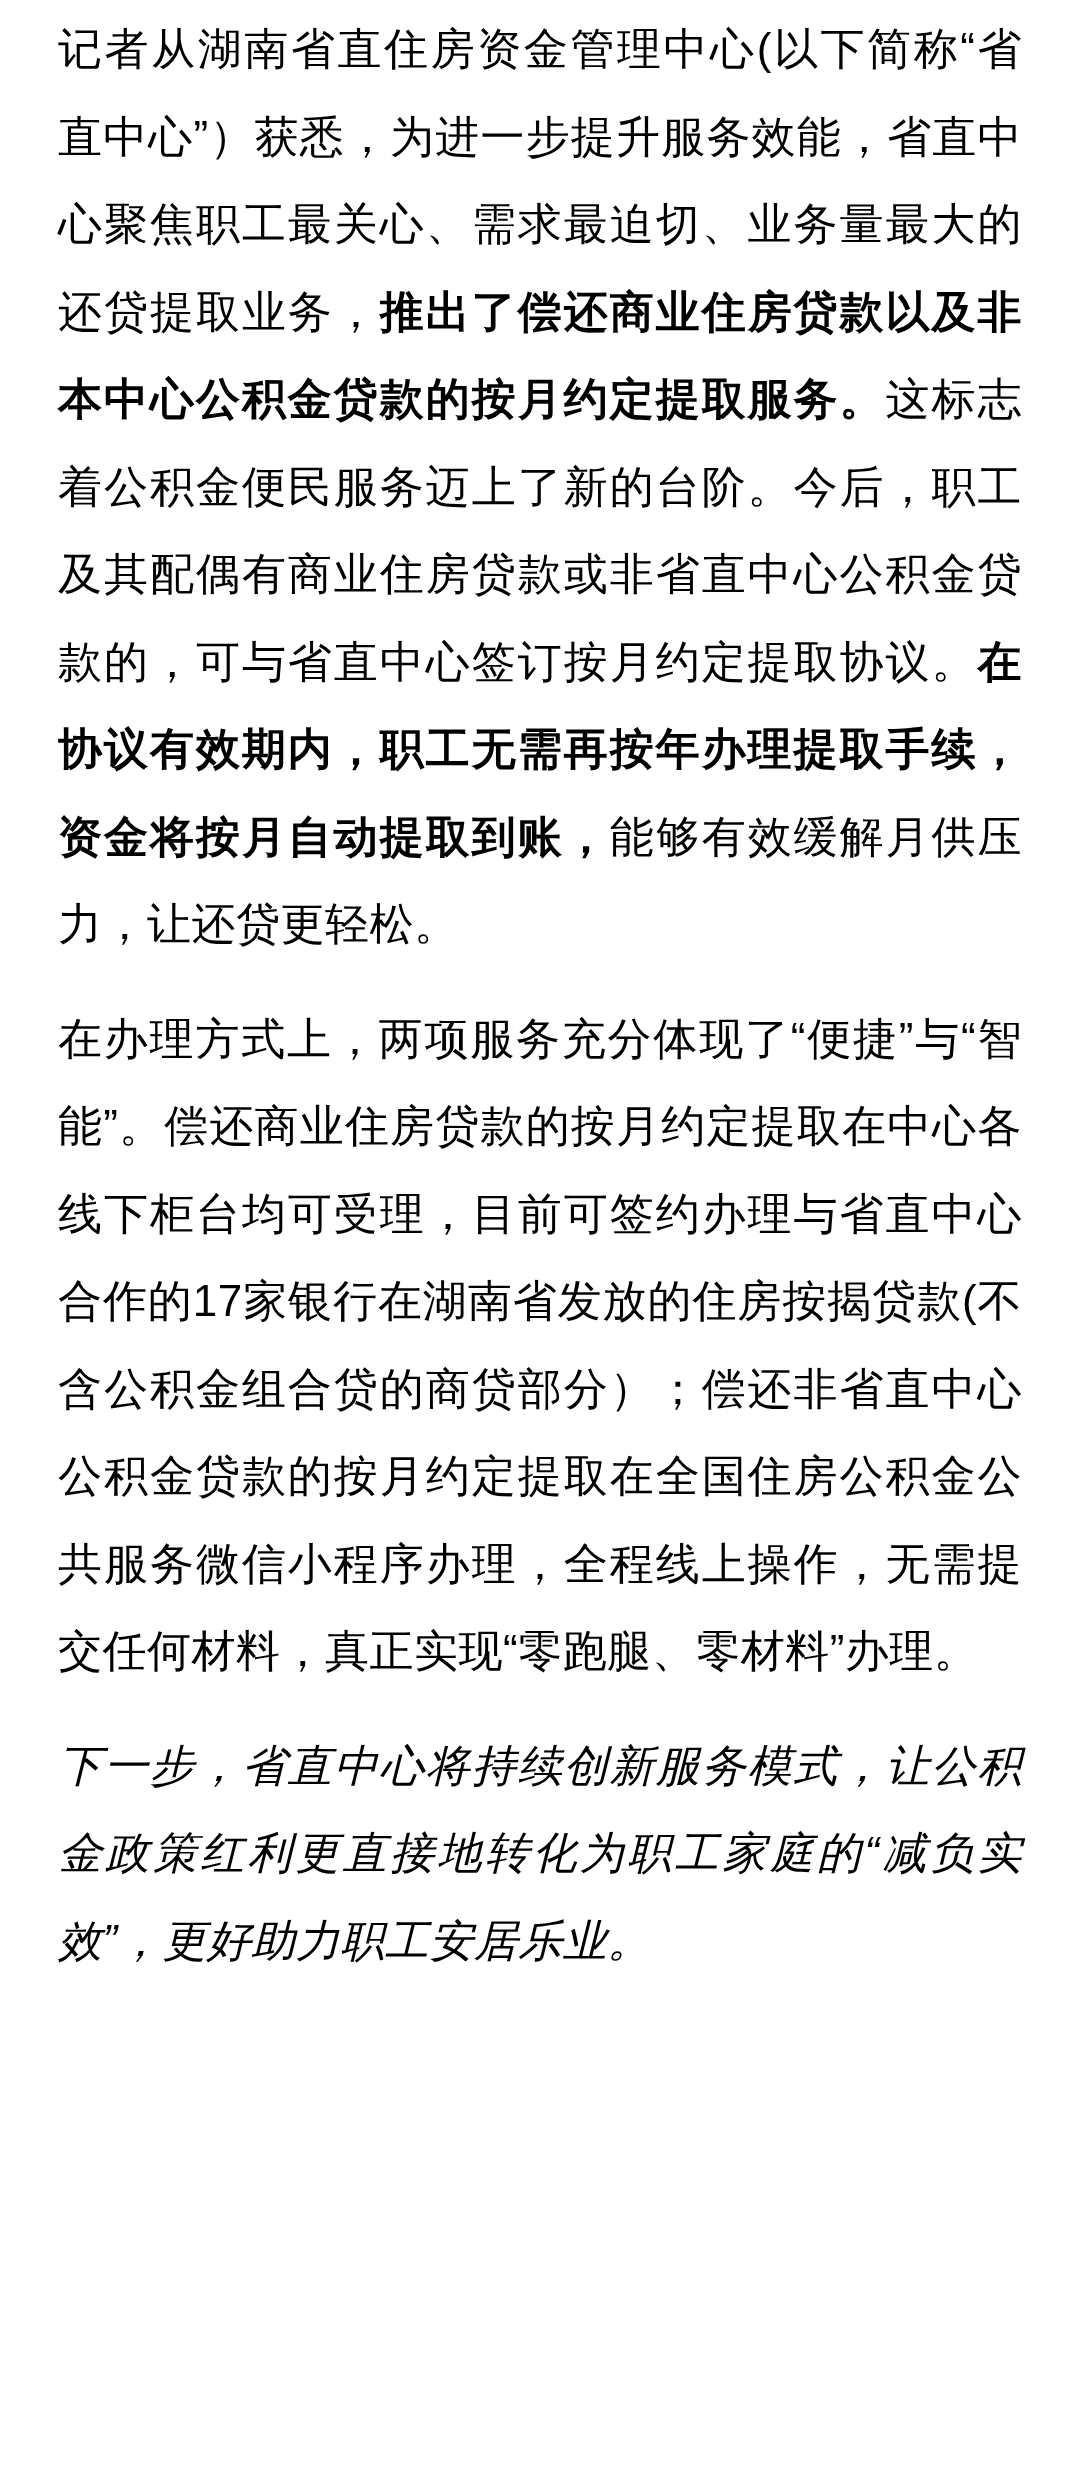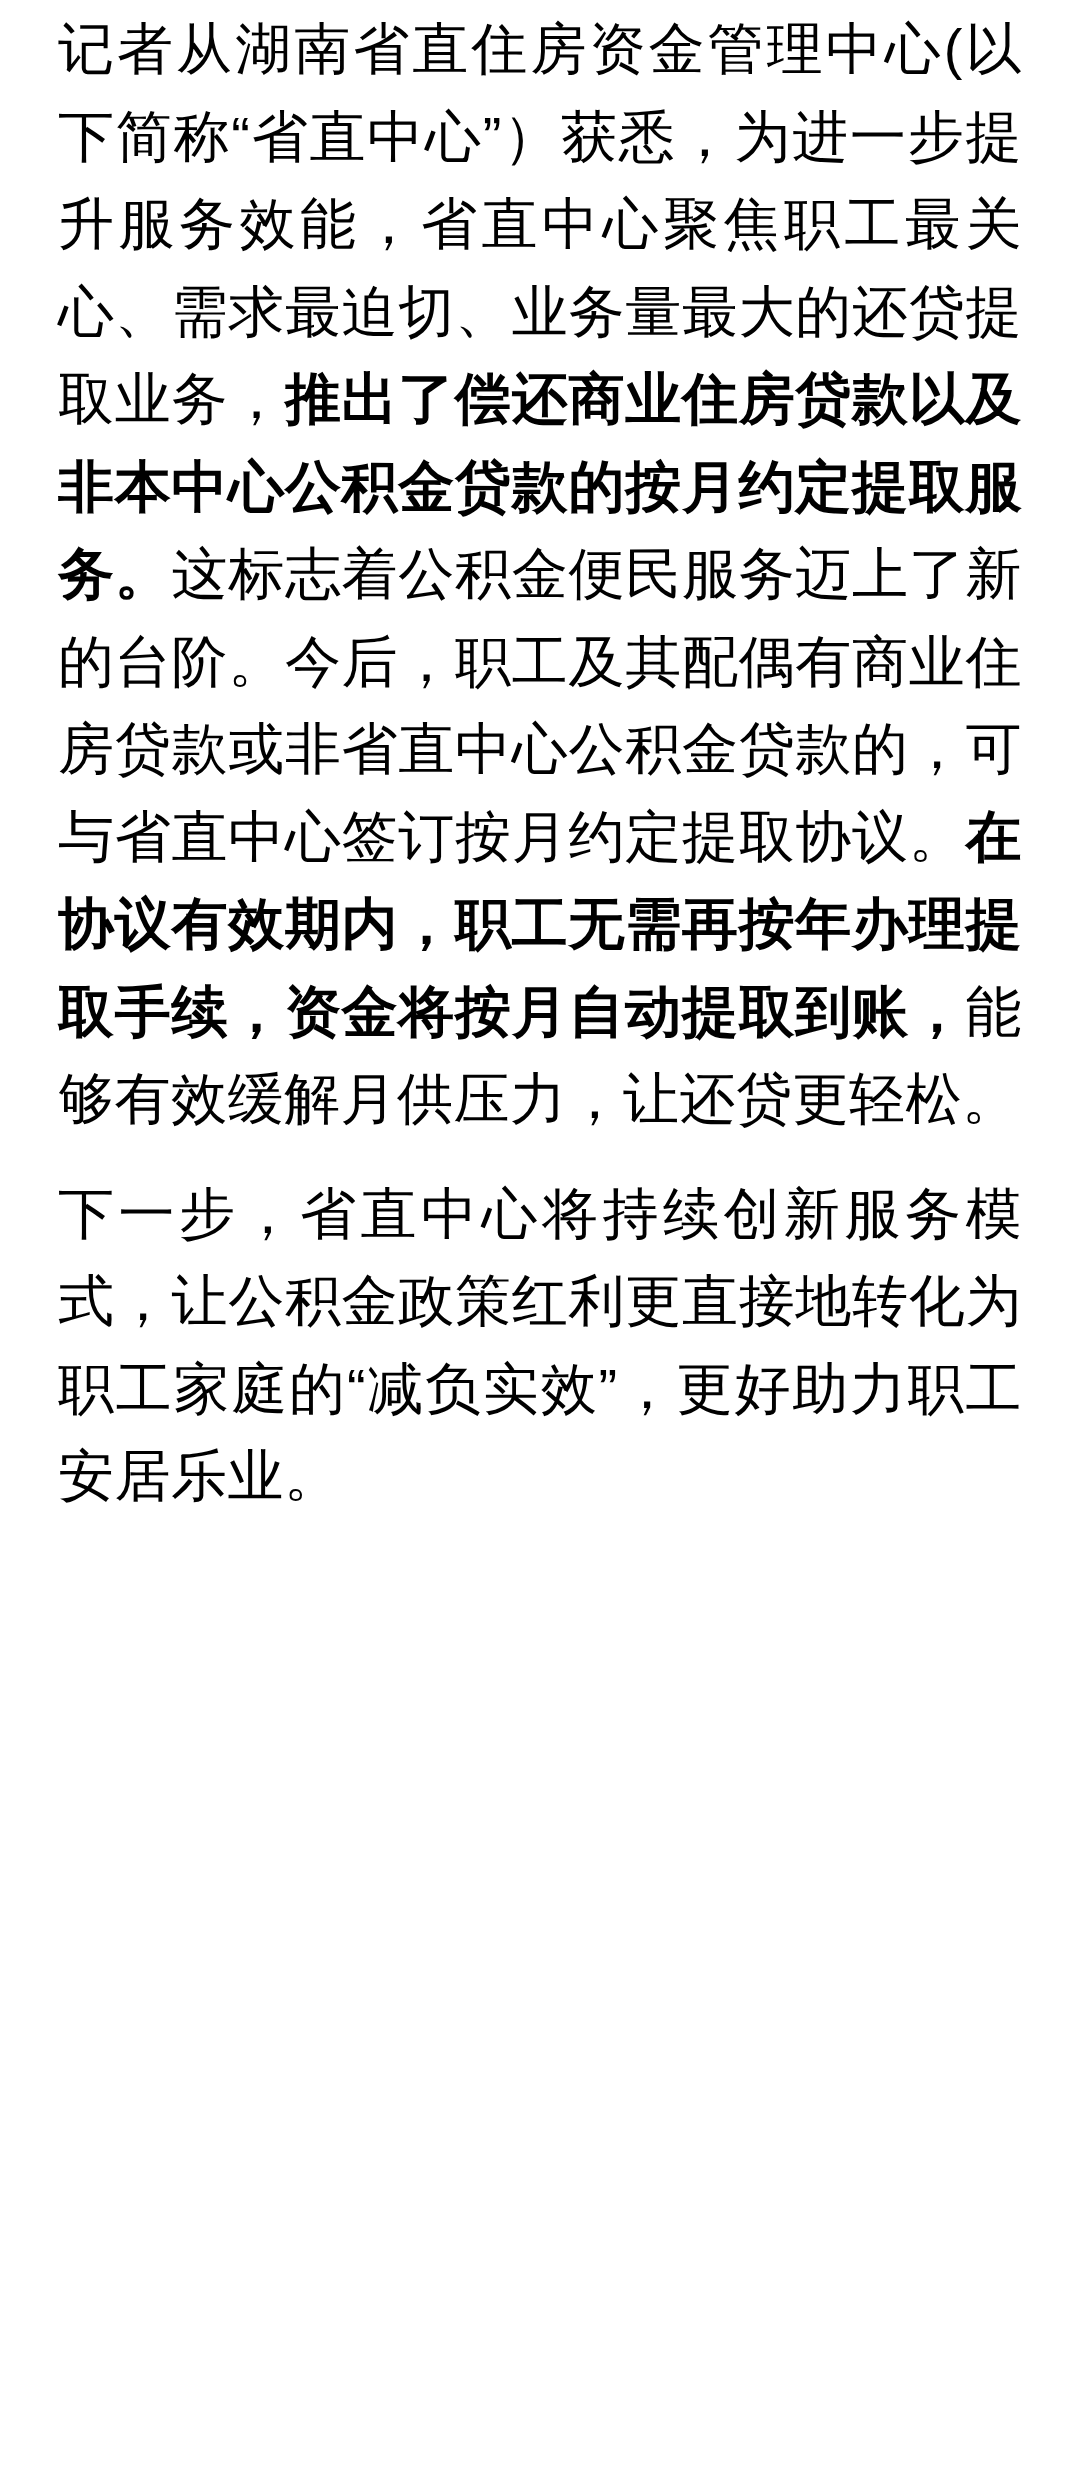--- a/index.html
+++ b/index.html
@@ -14,36 +14,38 @@
     box-sizing: border-box;
     width: 1080px;
     min-height: 2469px;
     background: #ffffff;
     padding: 5px 58px 40px 58px;
     font-family: "Liberation Sans", "DejaVu Sans", sans-serif;
     color: #000000;
   }
   p.para {
     margin: 0 0 27px 0;
-    font-size: 56px;
+    font-size: 44px;
     line-height: 87.5px;
     font-weight: 400;
     letter-spacing: 0.5px;
     text-align: justify;
     text-align-last: left;
     word-break: break-all;
   }
   p.para:last-child {
     margin-bottom: 0;
+    font-style: italic;
   }
   .run-bold {
     font-weight: 700;
   }
 </style>
 </head>
 <body>
 
 <div class="page">
   <main>
     <p class="para"><span class="run-regular">记者从湖南省直住房资金管理中心(以下简称“省直中心”）获悉，为进一步提升服务效能，省直中心聚焦职工最关心、需求最迫切、业务量最大的还贷提取业务，</span><span class="run-bold">推出了偿还商业住房贷款以及非本中心公积金贷款的按月约定提取服务。</span><span class="run-regular">这标志着公积金便民服务迈上了新的台阶。今后，职工及其配偶有商业住房贷款或非省直中心公积金贷款的，可与省直中心签订按月约定提取协议。</span><span class="run-bold">在协议有效期内，职工无需再按年办理提取手续，资金将按月自动提取到账，</span><span class="run-regular">能够有效缓解月供压力，让还贷更轻松。</span></p>
+    <p class="para"><span class="run-regular">在办理方式上，两项服务充分体现了“便捷”与“智能”。偿还商业住房贷款的按月约定提取在中心各线下柜台均可受理，目前可签约办理与省直中心合作的17家银行在湖南省发放的住房按揭贷款(不含公积金组合贷的商贷部分）；偿还非省直中心公积金贷款的按月约定提取在全国住房公积金公共服务微信小程序办理，全程线上操作，无需提交任何材料，真正实现“零跑腿、零材料”办理。</span></p>
     <p class="para"><span class="run-regular">下一步，省直中心将持续创新服务模式，让公积金政策红利更直接地转化为职工家庭的“减负实效”，更好助力职工安居乐业。</span></p>
   </main>
 </div>
 
 </body></html>

